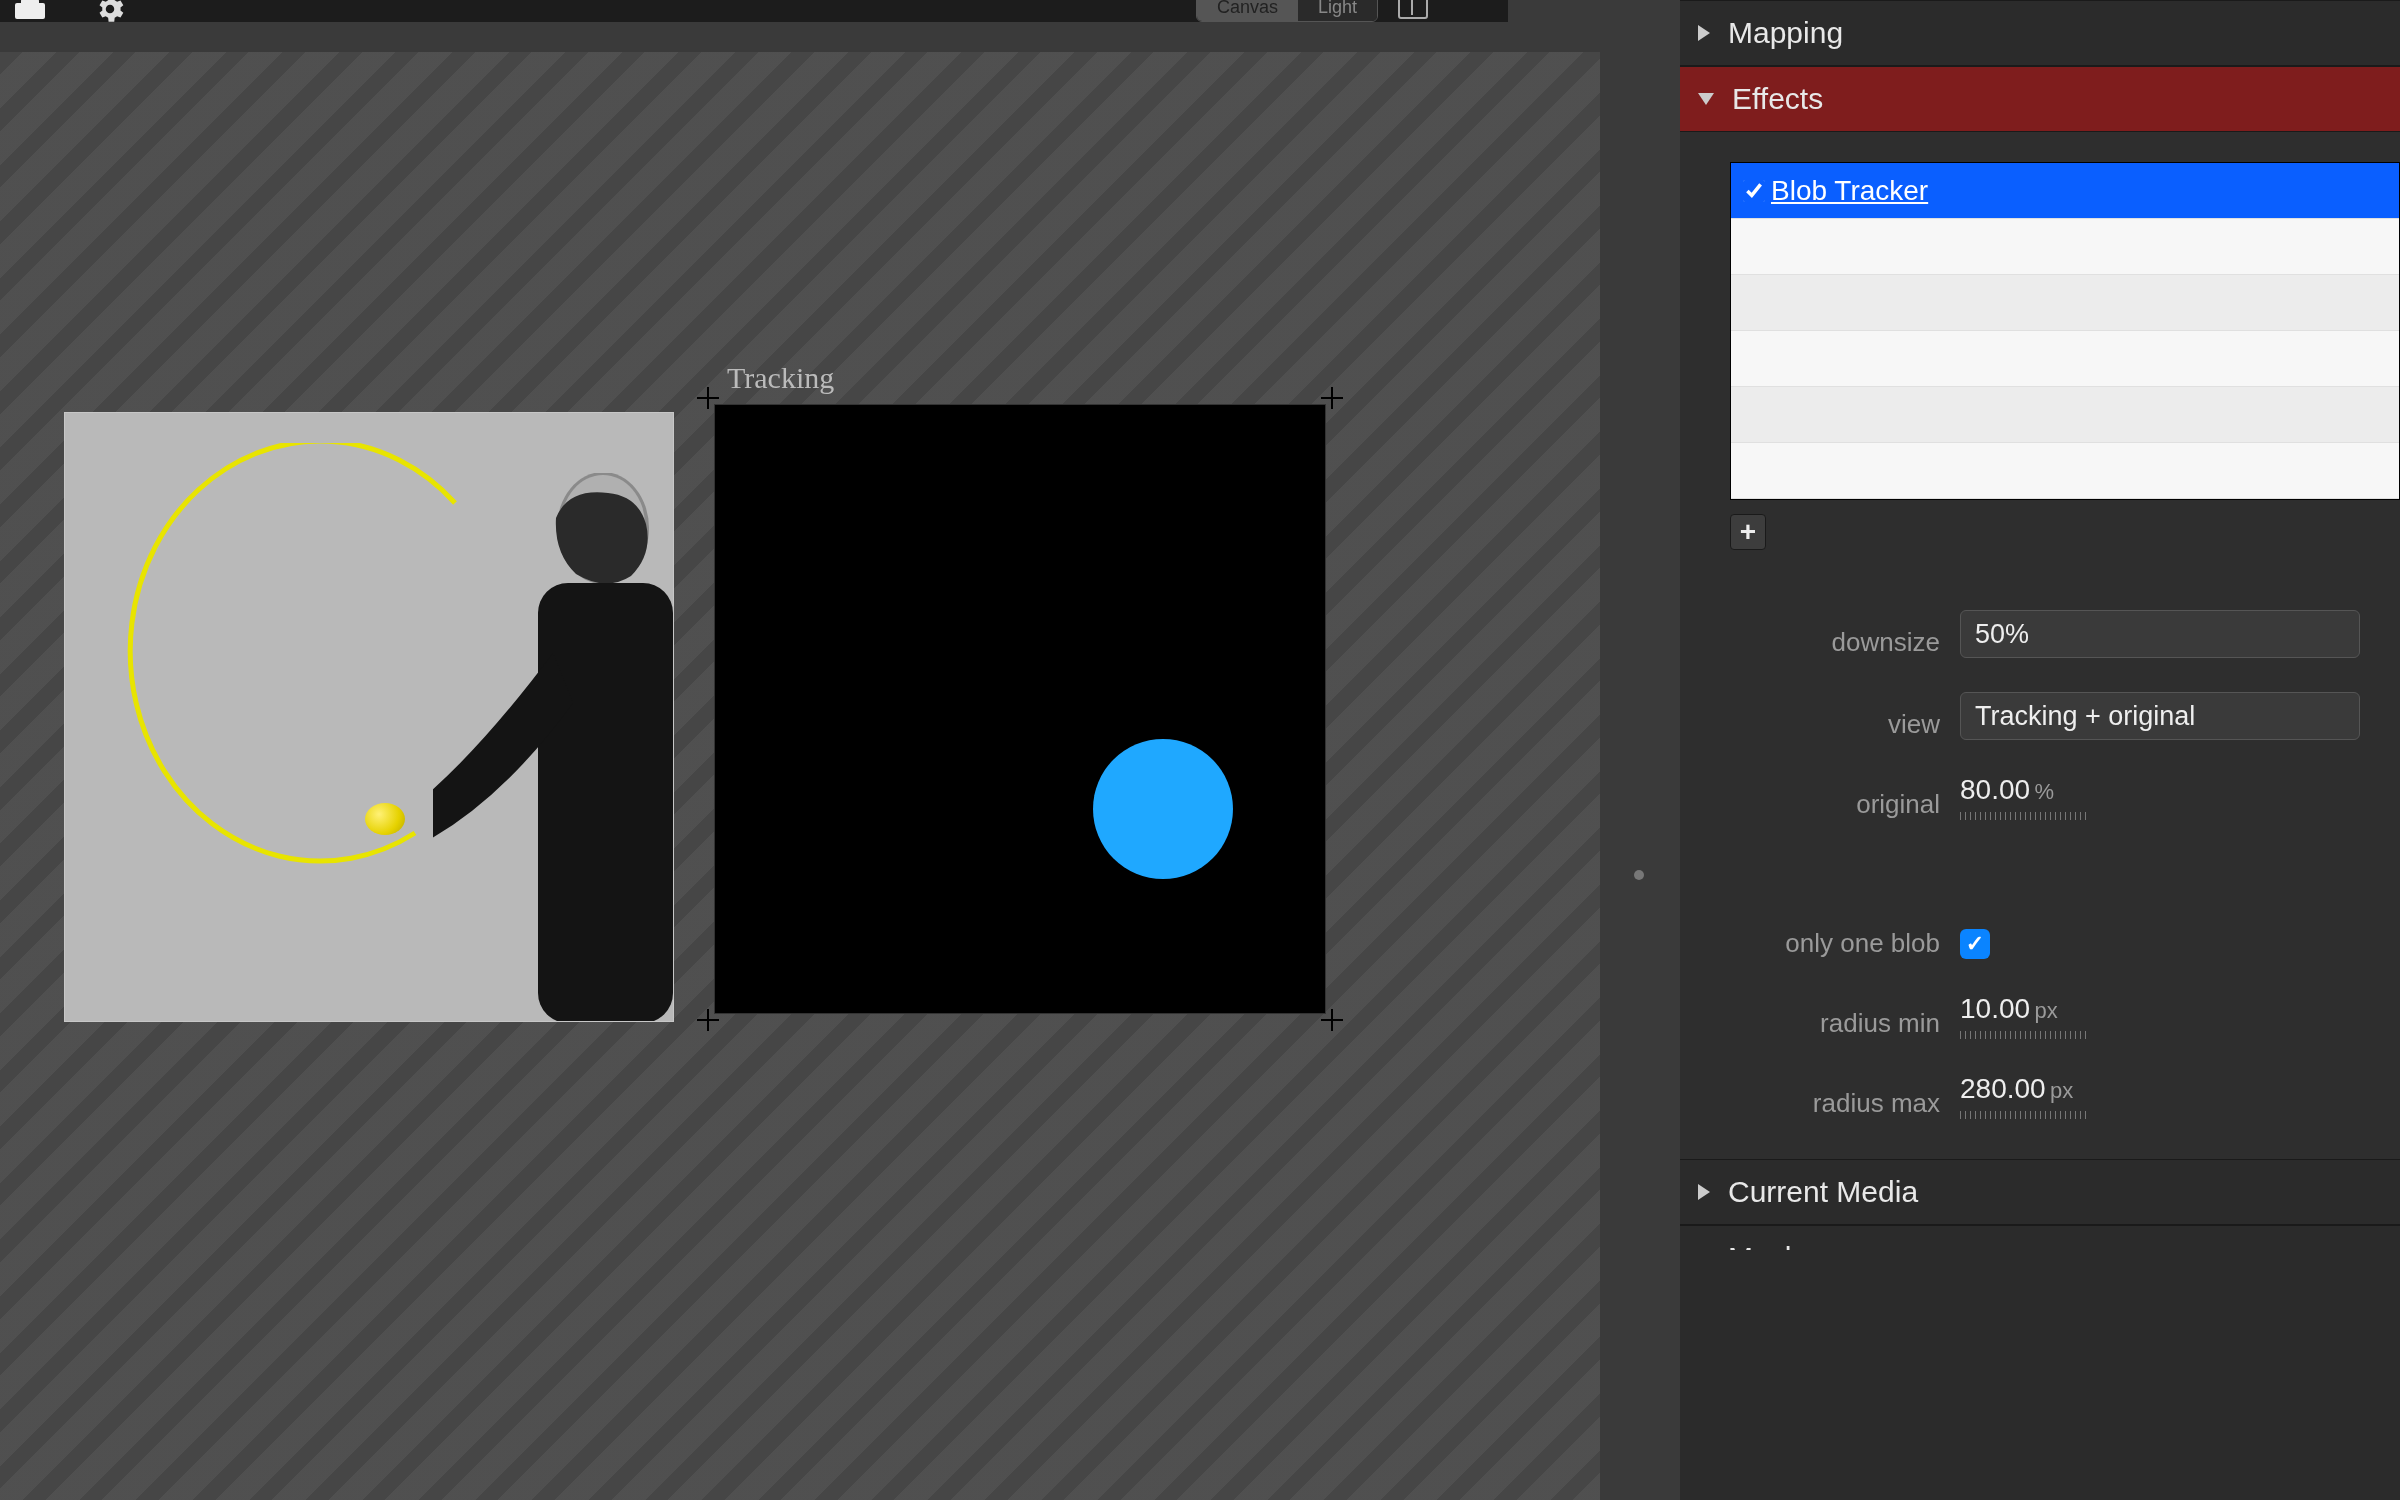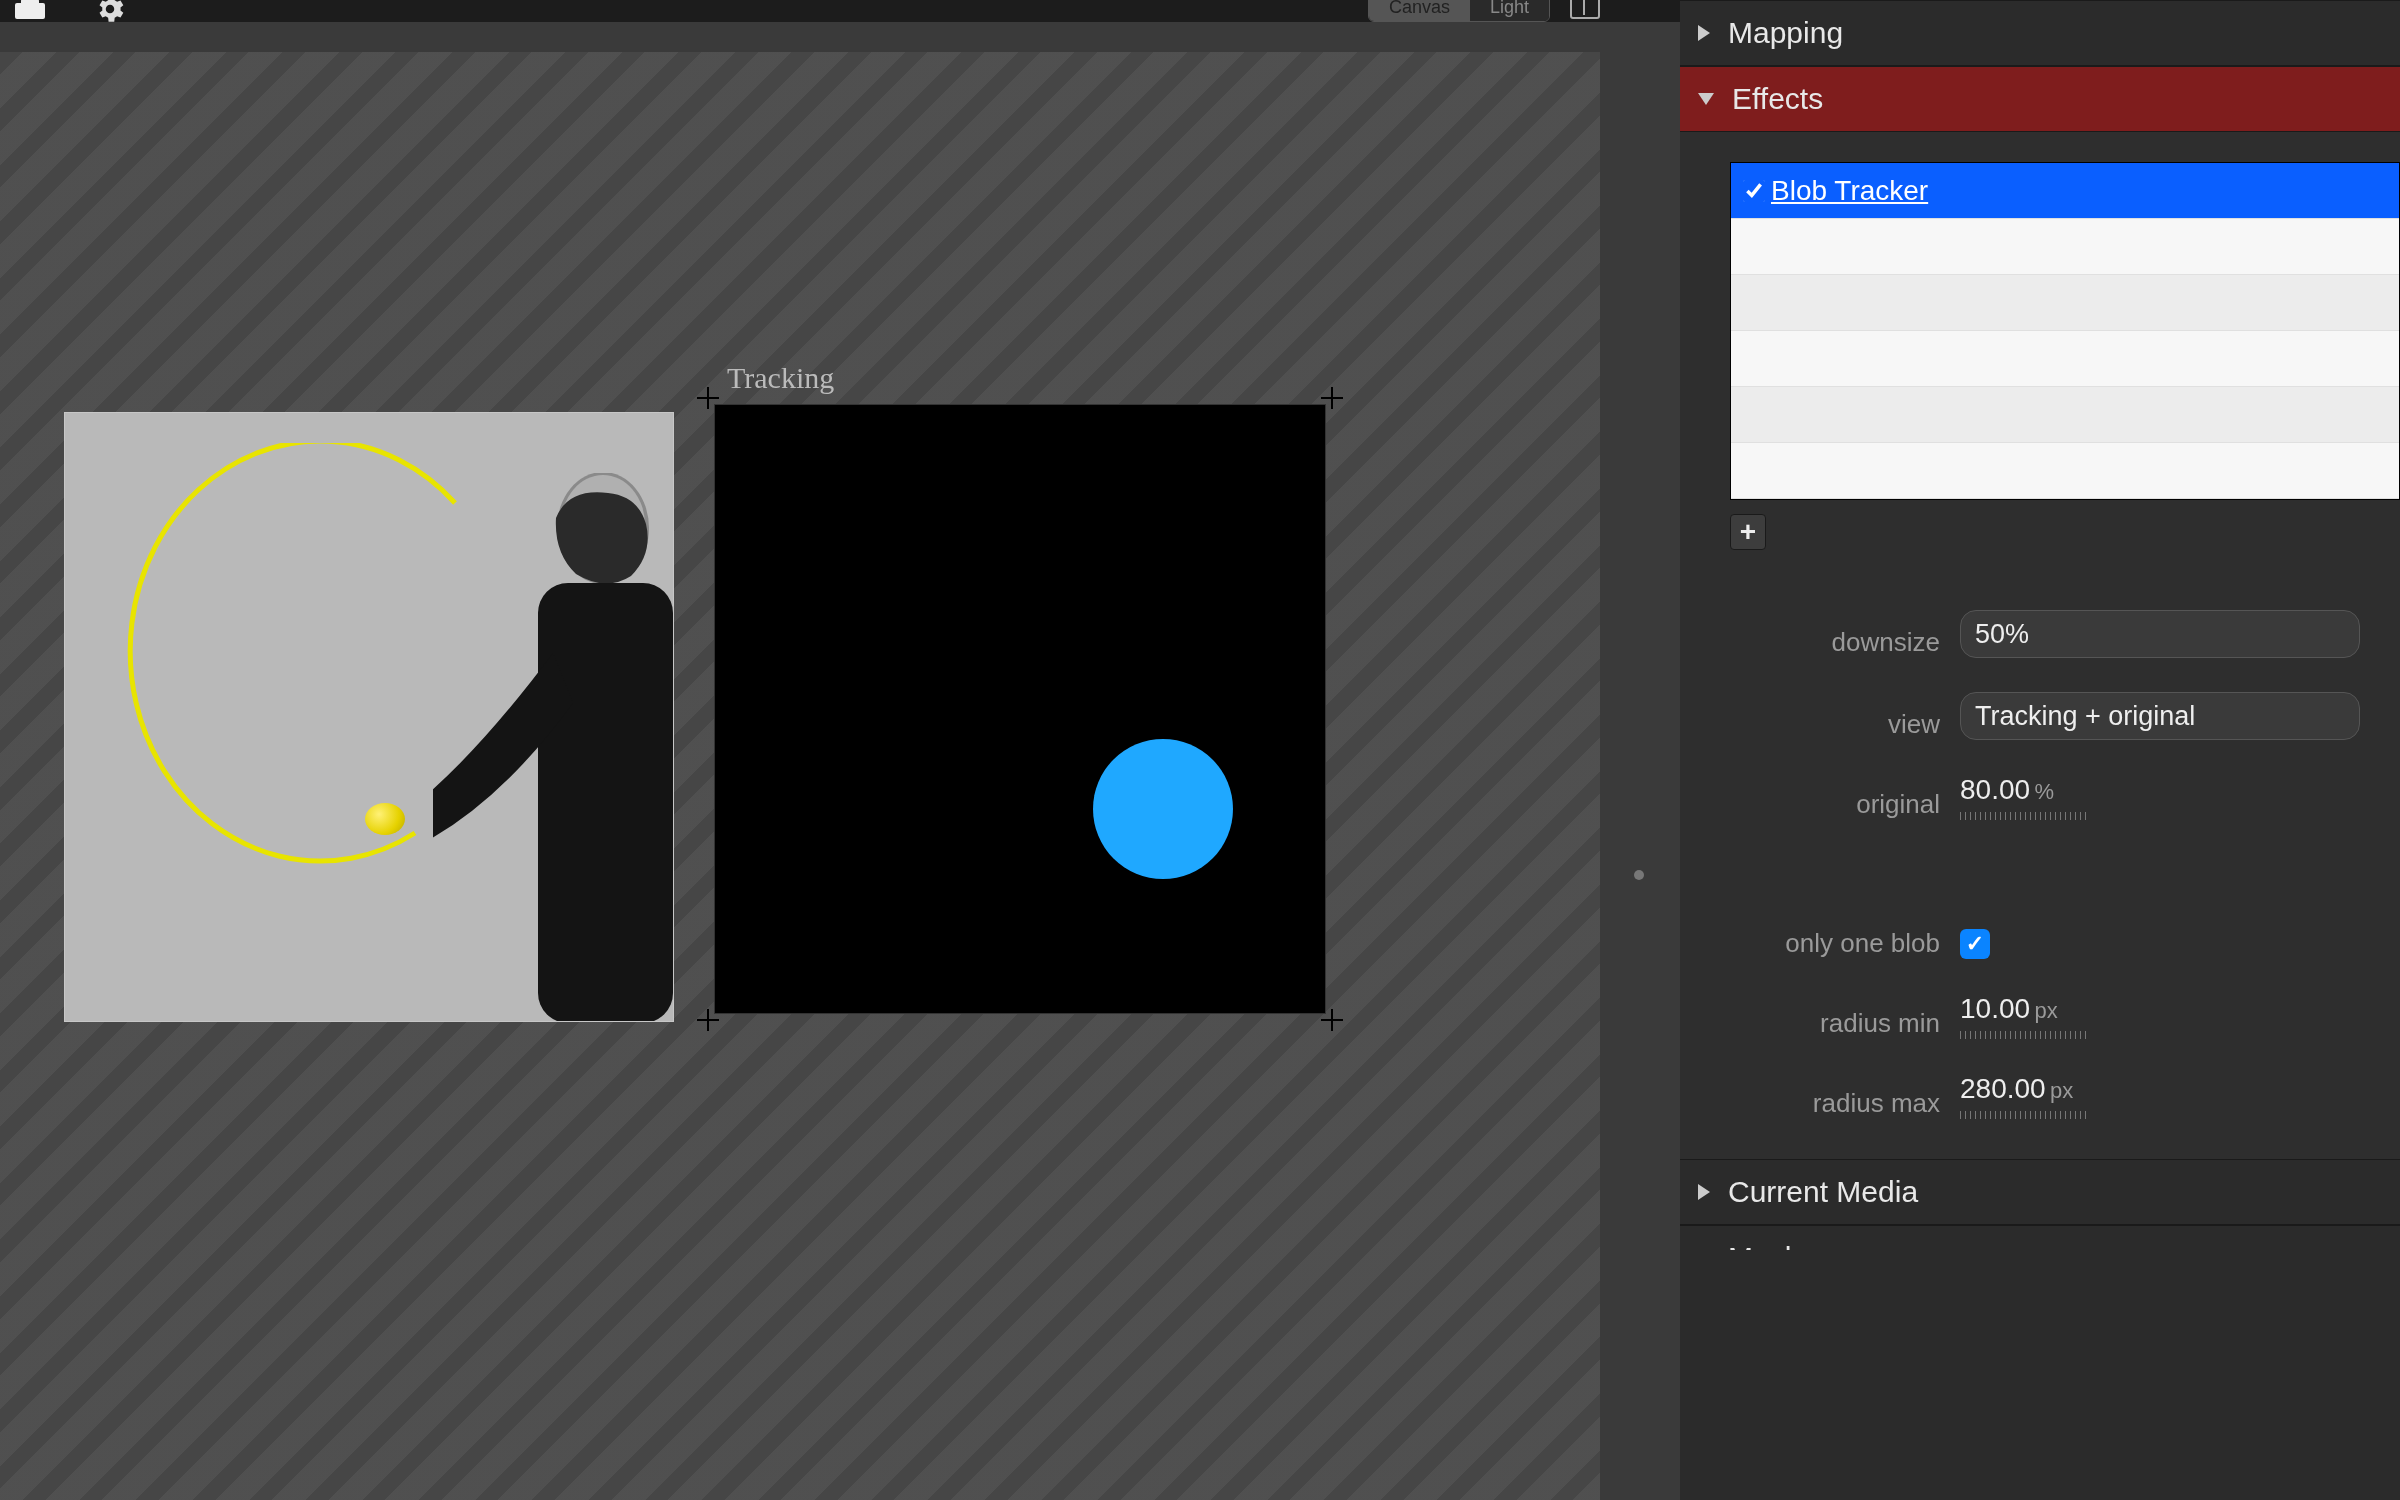--- a/index.html
+++ b/index.html
@@ -9,21 +9,21 @@
     background: #3a3a3a;
     font-family: -apple-system, "Helvetica Neue", Arial, sans-serif;
     color: #ccc;
     overflow: hidden;
     position: relative;
   }
   
   .top-toolbar {
     position: absolute;
     left: 0; top: 0;
-    width: 1680px;
+    width: 1508px;
     height: 22px;
     background: #1c1c1c;
     display: flex;
     align-items: center;
     padding: 0 10px;
     gap: 40px;
   }
   .tool-btn {
     width: 40px;
     height: 22px;
@@ -243,21 +243,21 @@
   }
   .param-control{
     flex:1;
     display:flex;align-items:center;
     gap:10px;
   }
   .select{
     height:48px;
     background:#3a3a3a;
     border:1px solid #555;
-    border-radius:16px;
+    border-radius:6px;
     padding:0 14px;
     font-size:27px;
     color:#eee;
     display:flex;align-items:center;
     min-width:400px;
   }
   .num-input{
     font-size:28px;color:#eee;
     font-weight:500;
     min-width:100px;

